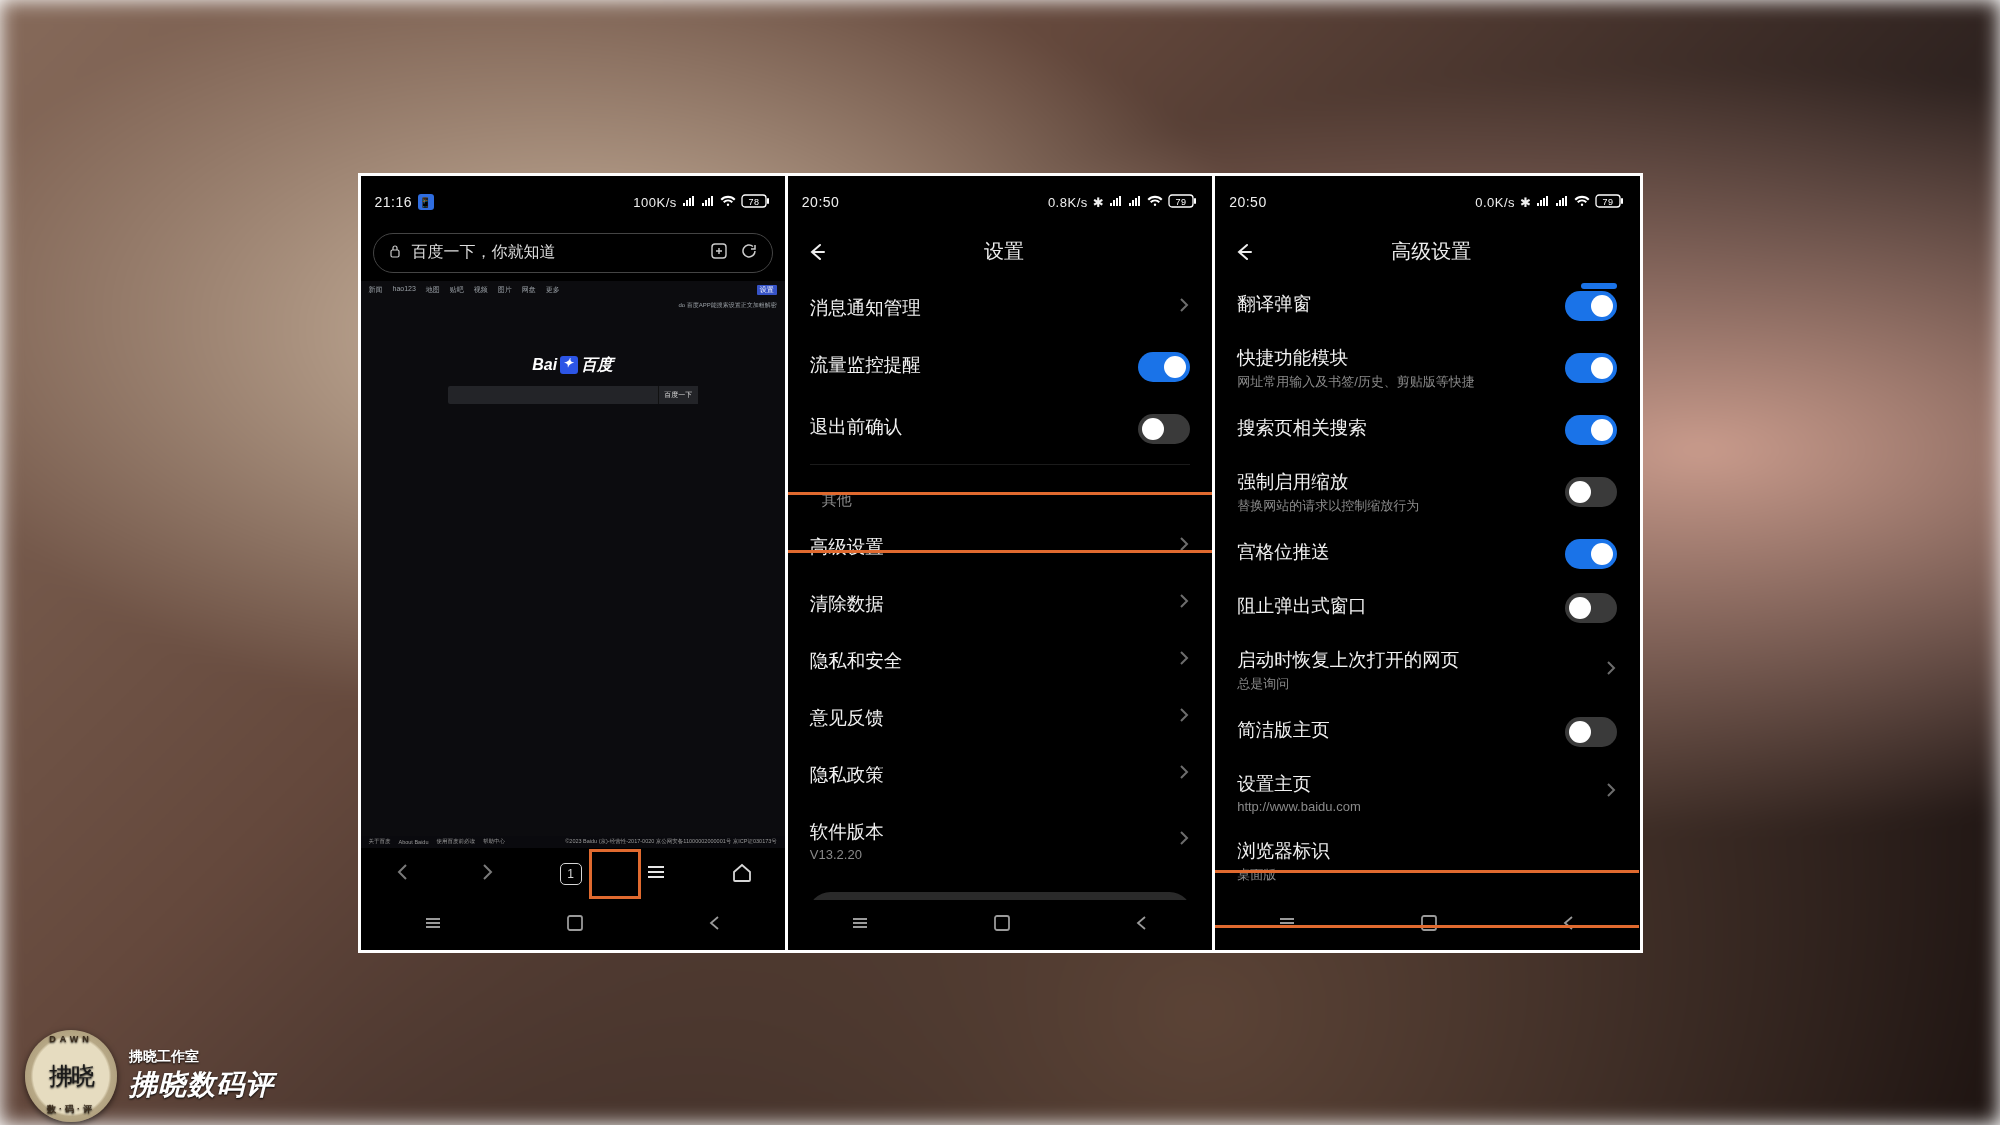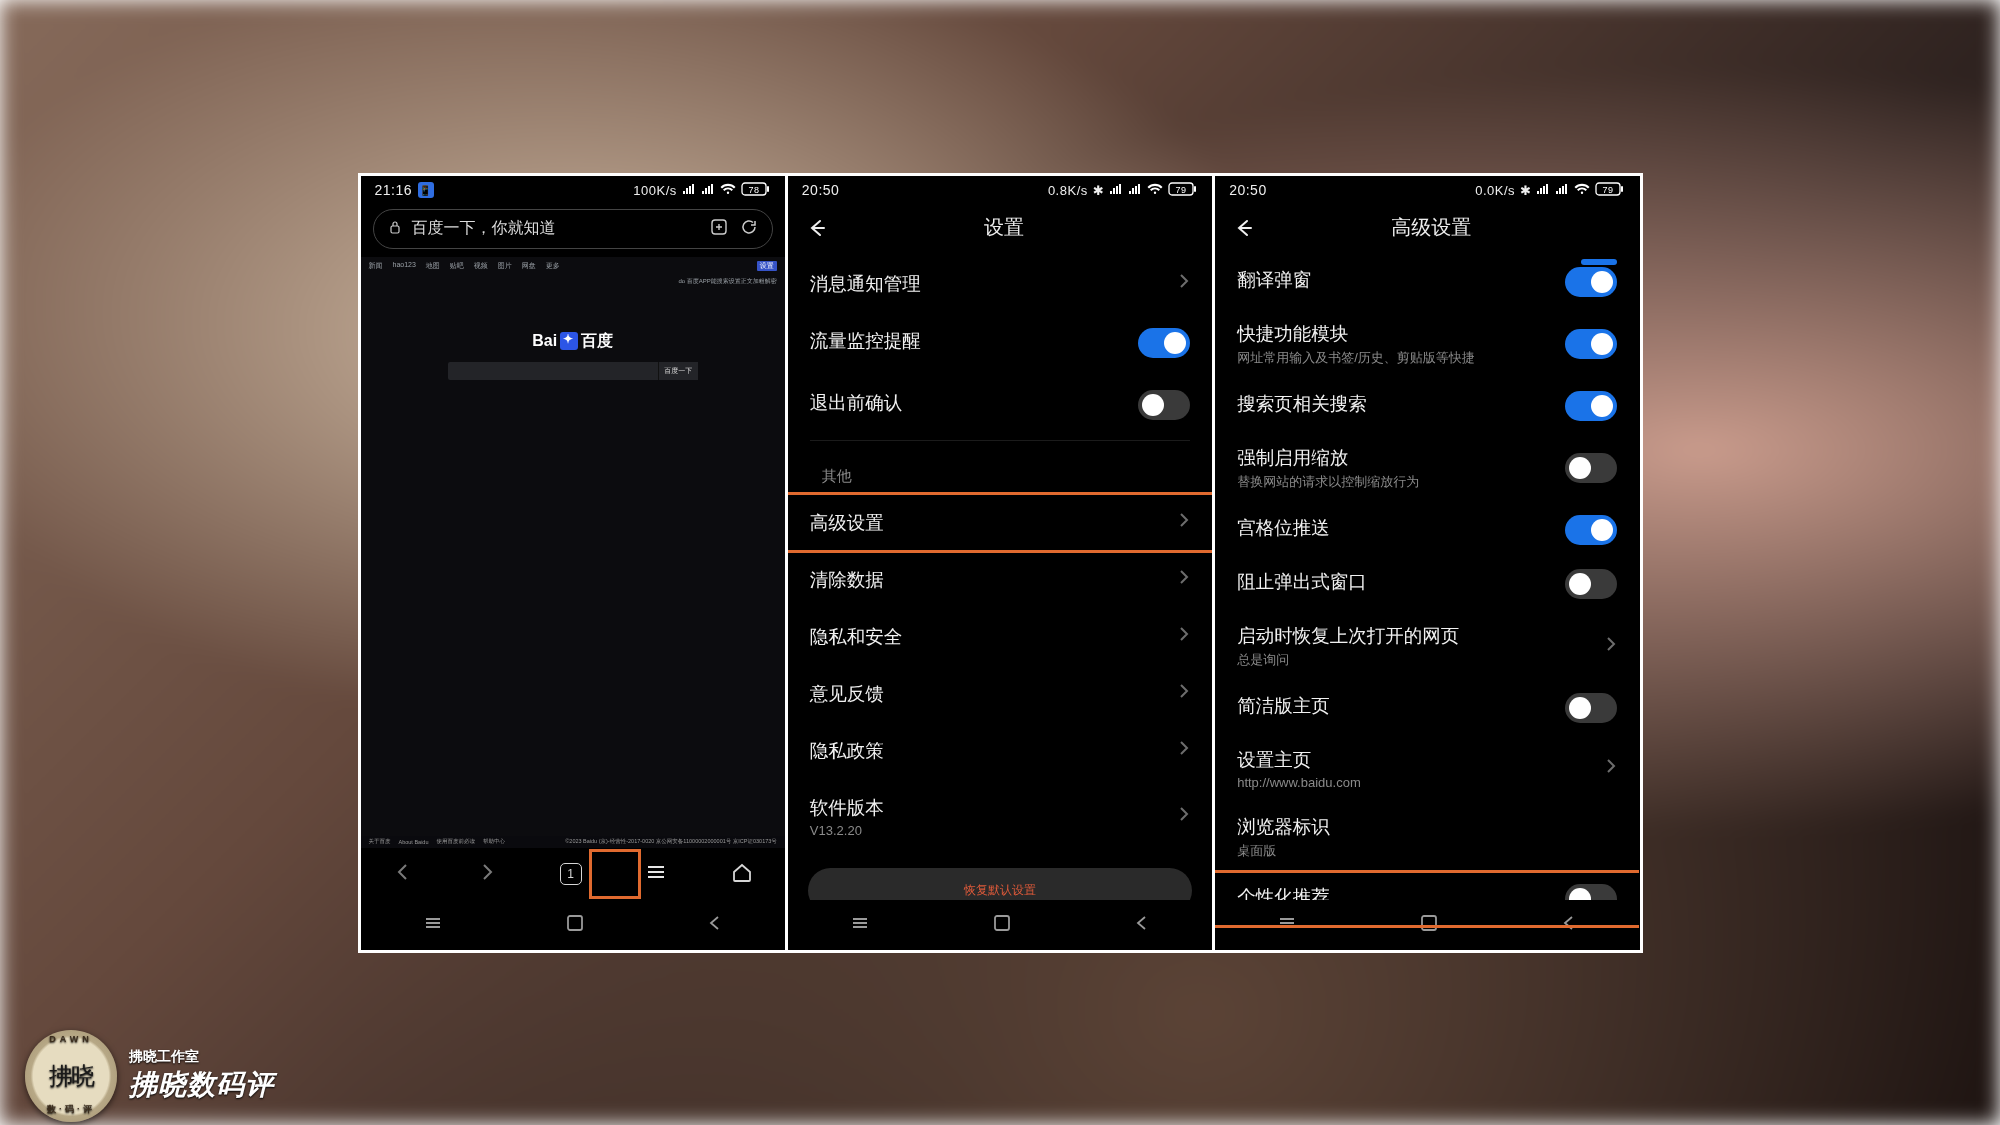--- a/index.html
+++ b/index.html
@@ -11,21 +11,21 @@
           radial-gradient(ellipse at 85% 40%, #c99b8c 0%, transparent 40%),
           radial-gradient(ellipse at 60% 90%, #5b4336 0%, transparent 50%),
           linear-gradient(135deg,#866a5a 0%, #64483c 35%, #2f2320 65%, #1a110f 100%);
         filter: blur(10px); }
   .stage { position:absolute; inset:0; display:flex; align-items:center; justify-content:center; }
   .frame { width:1285px; height:780px; background:#000; border:3px solid #fff; position:relative; display:flex; }
   .phone { flex:1 1 0; border-right:3px solid #fff; background:#000; color:#eee; display:flex; flex-direction:column; position:relative; overflow:hidden; }
   .phone:last-child { border-right:0; }
 
   
-  .status { display:flex; justify-content:space-between; align-items:center; padding:6px 14px; font-size:14px; letter-spacing:.5px; }
+  .status { display:flex; justify-content:space-between; align-items:center; padding:18px 14px; font-size:14px; letter-spacing:.5px; }
   .status .left { display:flex; align-items:center; gap:6px; }
   .status .right { display:flex; align-items:center; gap:5px; font-size:13px; }
   .sicon { display:inline-block; }
   .appicon { width:16px; height:16px; background:#2f6de0; border-radius:3px; font-size:10px; color:#fff; display:flex; align-items:center; justify-content:center; }
 
   
   .header { display:flex; align-items:center; padding:6px 12px 10px; gap:8px; }
   .back { width:34px; height:34px; display:flex; align-items:center; justify-content:center; }
   .htitle { flex:1; text-align:center; font-size:20px; font-weight:400; margin-left:-34px; }
 
@@ -55,21 +55,21 @@
 
   
   .addrbar { margin:4px 12px 8px; border:1.5px solid #444; border-radius:22px; display:flex; align-items:center; padding:8px 14px; gap:10px; }
   .addrbar .tail { margin-left:auto; display:flex; gap:12px; }
   .addrtxt { font-size:16px; color:#ddd; }
   .page { flex:1; background:#0c0c0f; position:relative; font-size:7px; color:#ccc; overflow:hidden; }
   .ptop { display:flex; gap:10px; padding:4px 8px; color:#9aa0a6; font-size:7px; }
   .ptop span { white-space:nowrap; }
   .psearch { position:relative; margin:56px auto 0; width:250px; }
   .baidu-logo { text-align:center; margin-bottom:10px; }
-  .baidu-logo .logo { display:inline-flex; align-items:center; gap:3px; font-size:16px; font-weight:700; }
+  .baidu-logo .logo { display:inline-flex; align-items:center; gap:3px; font-size:16px; font-weight:700;font-style:italic; }
   .baidu-logo .paw { width:18px; height:18px; background:#2c55e6; border-radius:3px; display:inline-block; position:relative; }
   .paw::before { content:"✦"; color:#fff; position:absolute; left:3px; top:0; font-size:12px; }
   .psearch .sbox { height:18px; background:#232428; border-radius:2px; display:flex; }
   .sbox .go { width:40px; border-left:1px solid #111; background:#232428; font-size:7px; color:#ddd; display:flex; align-items:center; justify-content:center; }
   .hot { margin:12px auto 0; width:250px; display:grid; grid-template-columns:1fr 1fr; column-gap:18px; row-gap:6px; font-size:6.5px; color:#bcc0c6; }
   .hot .hd { grid-column:1/-1; font-size:7.5px; display:flex; justify-content:space-between; }
   .hot .hd .more { color:#5b7bd8; }
   .hot li { list-style:none; }
   .pfoot { position:absolute; left:0; right:0; bottom:0; height:12px; background:#0a0a0e; font-size:5.5px; color:#999; display:flex; gap:8px; padding:0 8px; align-items:center; }
   .brbar { height:52px; display:flex; align-items:center; justify-content:space-around; background:#000; }

